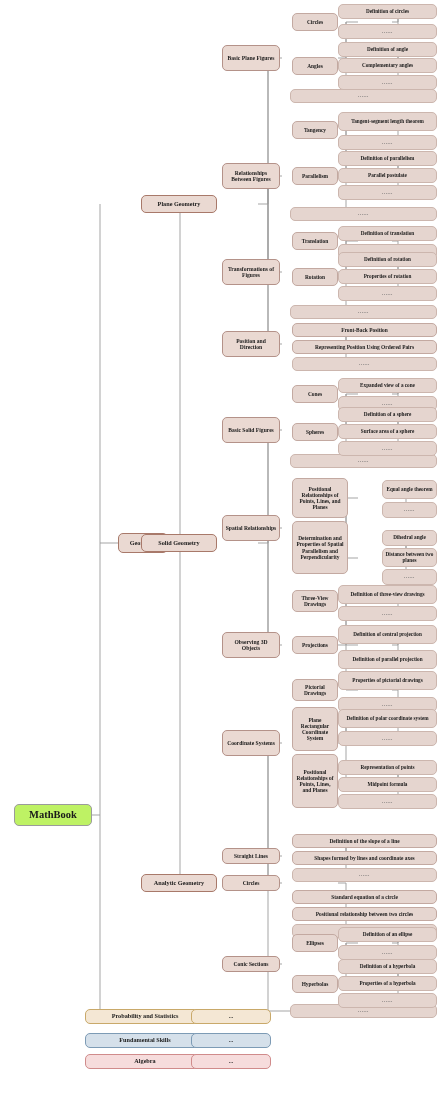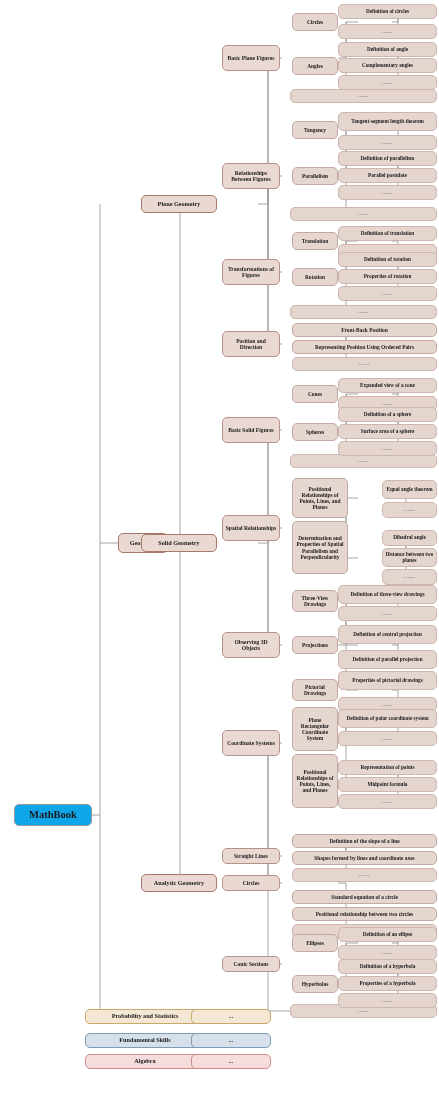--- a/index.html
+++ b/index.html
@@ -36,21 +36,21 @@
     border: 1px solid #b08f84;
     background: #e8d9d3;
     color: #1a1a1a;
     font-weight: bold;
     line-height: 1.12;
     padding: 1px 2px;
     overflow: hidden;
   }
   
   .n-root {
-    background: #0ea5e9;
+    background: #bef264;
     border-color: #9b9b9b;
     font-size: 10.5px;
     font-weight: bold;
   }
   
   .n-l1 {
     background: #ead9d2;
     border-color: #a8796a;
     font-size: 6.2px;
   }

